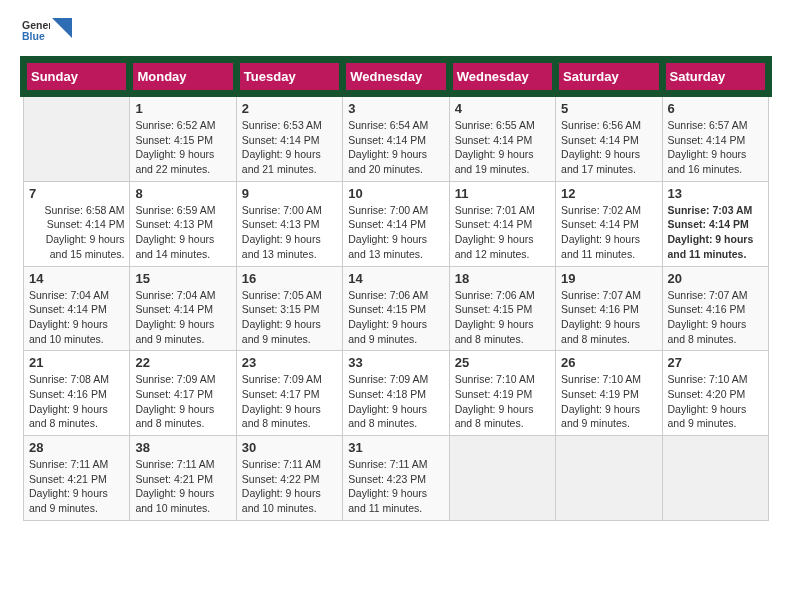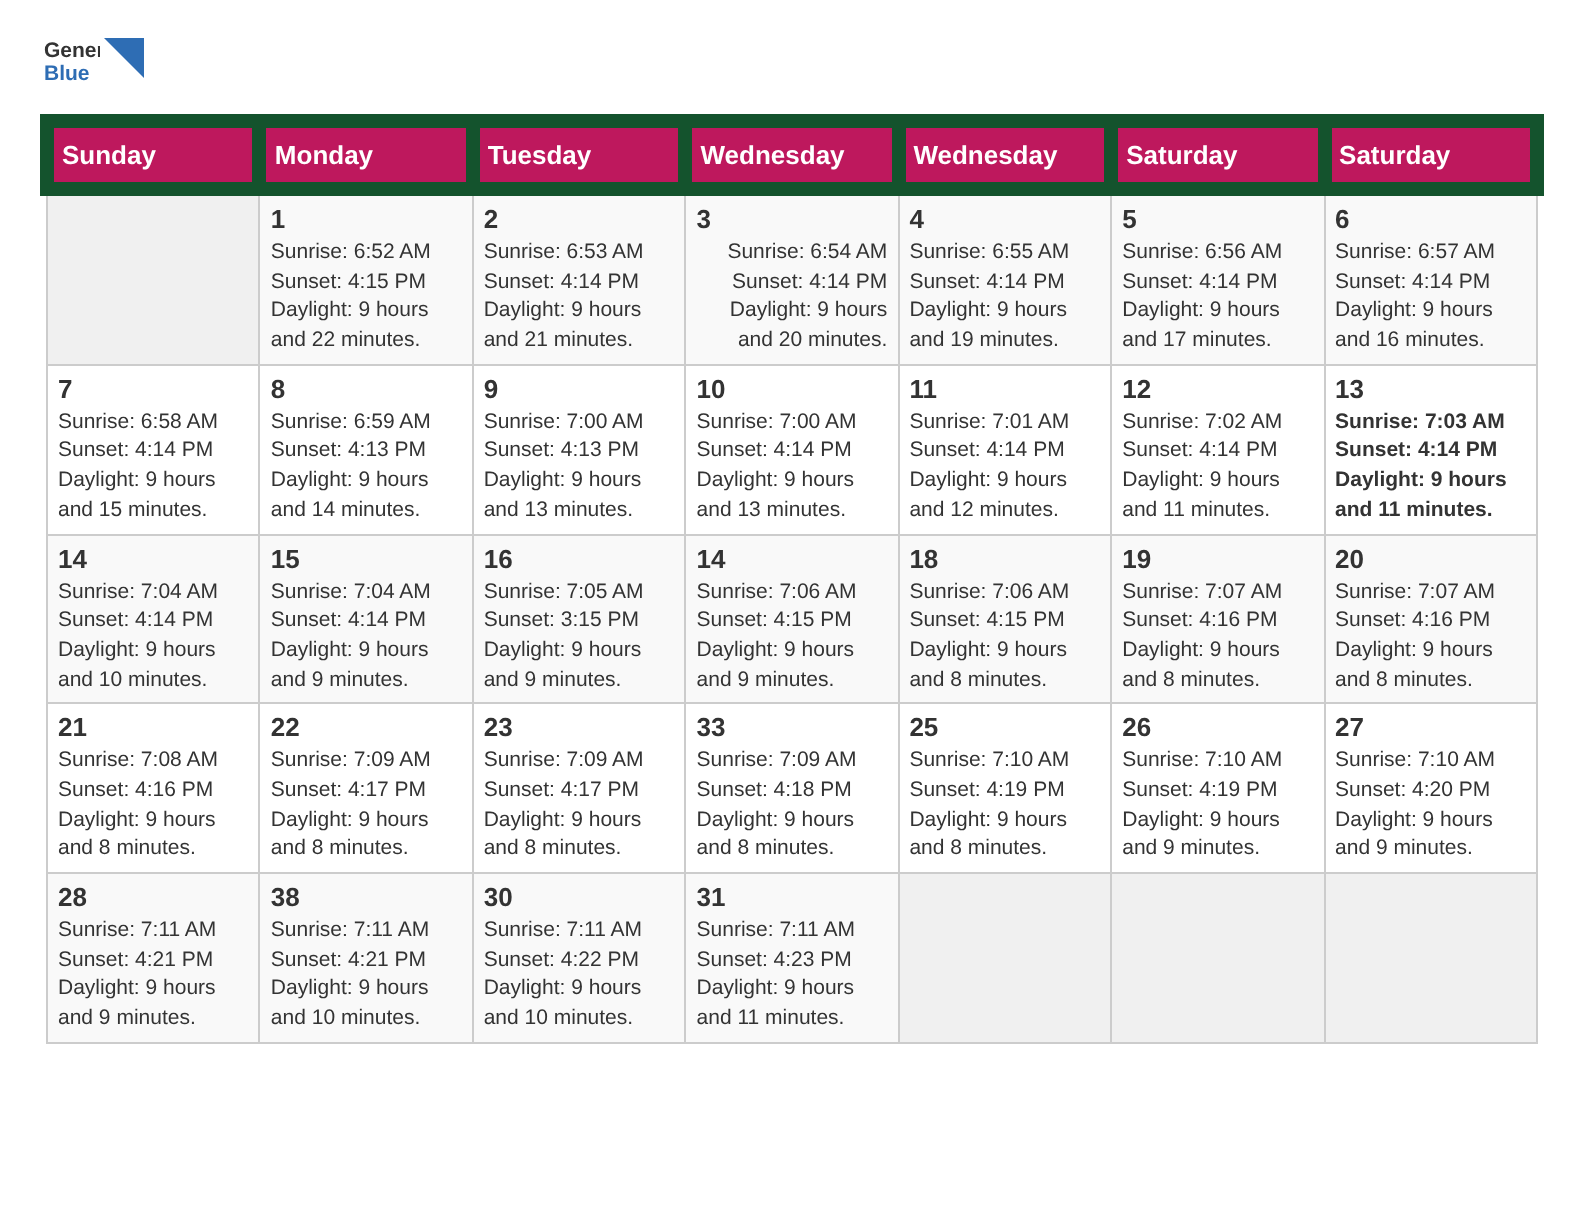--- a/index.html
+++ b/index.html
@@ -132,21 +132,21 @@
         </td>
         <td>
           <span class="day-number">2</span>
           <div class="day-info" style="white-space: pre-line;">Sunrise: 6:53 AM
 Sunset: 4:14 PM
 Daylight: 9 hours
 and 21 minutes.</div>
         </td>
         <td>
           <span class="day-number">3</span>
-          <div class="day-info" style="white-space: pre-line; text-align: right;">Sunrise: 6:54 AM
+          <div class="day-info" style="white-space: pre-line;">Sunrise: 6:54 AM
 Sunset: 4:14 PM
 Daylight: 9 hours
 and 20 minutes.</div>
         </td>
         <td>
           <span class="day-number">4</span>
           <div class="day-info" style="white-space: pre-line;">Sunrise: 6:55 AM
 Sunset: 4:14 PM
 Daylight: 9 hours
 and 19 minutes.</div>
@@ -162,21 +162,21 @@
           <span class="day-number">6</span>
           <div class="day-info" style="white-space: pre-line;">Sunrise: 6:57 AM
 Sunset: 4:14 PM
 Daylight: 9 hours
 and 16 minutes.</div>
         </td>
       </tr>
       <tr>
         <td>
           <span class="day-number">7</span>
-          <div class="day-info" style="white-space: pre-line;">Sunrise: 6:58 AM
+          <div class="day-info" style="white-space: pre-line; text-align: right;">Sunrise: 6:58 AM
 Sunset: 4:14 PM
 Daylight: 9 hours
 and 15 minutes.</div>
         </td>
         <td>
           <span class="day-number">8</span>
           <div class="day-info" style="white-space: pre-line;">Sunrise: 6:59 AM
 Sunset: 4:13 PM
 Daylight: 9 hours
 and 14 minutes.</div>

